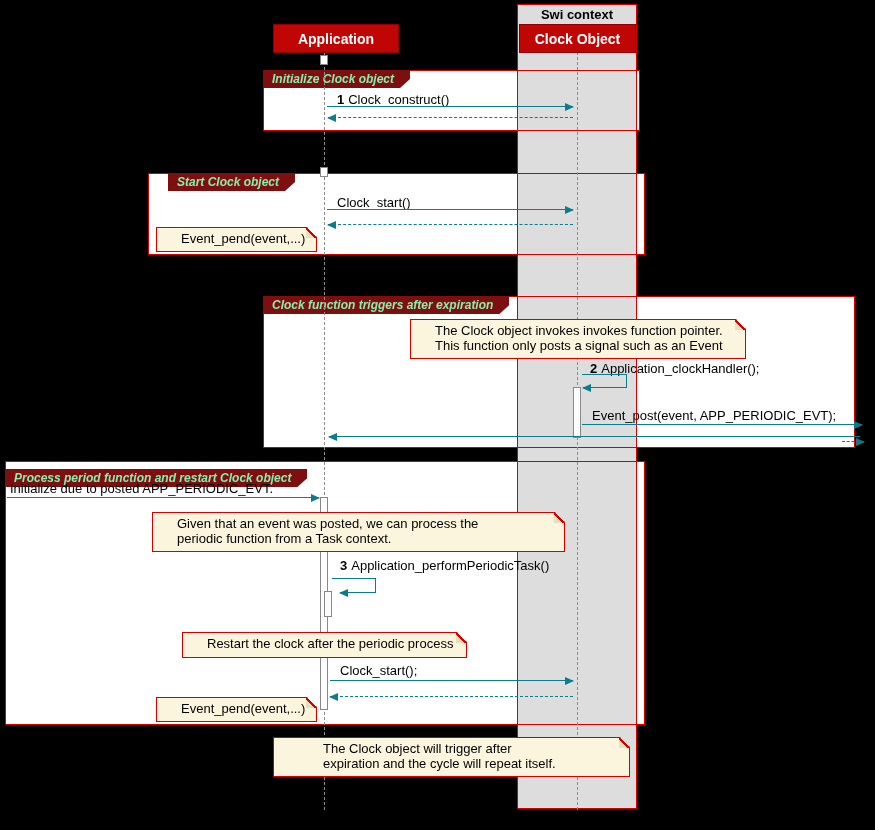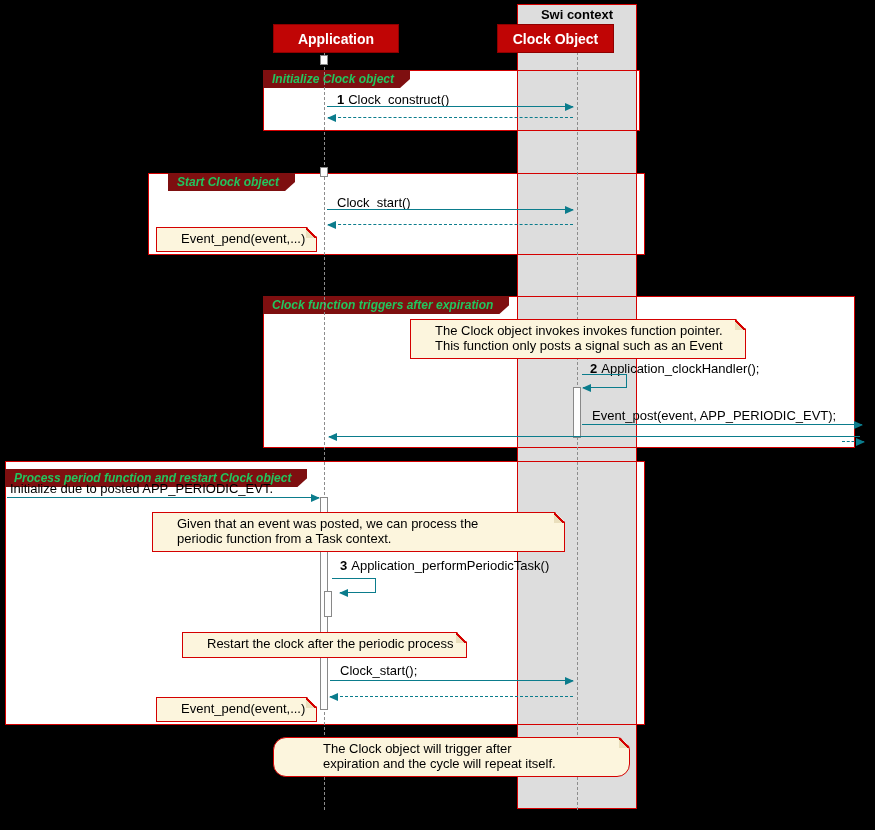--- a/index.html
+++ b/index.html
@@ -13,21 +13,21 @@
     --life:#8c8c8c;
   }
   html,body{margin:0;padding:0;background:var(--bg);}
   .canvas{position:relative;width:875px;height:830px;background:var(--bg);
           font-family:"Liberation Sans",sans-serif;overflow:hidden;}
   .frame-bg{position:absolute;background:#ffffff;}
   .swi-col{position:absolute;background:var(--swi);border:1px solid var(--red);box-sizing:border-box;}
   .swi-title{position:absolute;left:0;top:2px;width:100%;text-align:center;
              font-weight:bold;font-size:13px;color:#000;}
   .frame{position:absolute;border:1.5px solid var(--red);box-sizing:border-box;}
-  .frame-tab{position:absolute;height:18px;line-height:18px;background:var(--maroon);color:#22c55e;
+  .frame-tab{position:absolute;height:18px;line-height:18px;background:var(--maroon);color:#86efac;
              font-size:12px;font-weight:bold;font-style:italic;padding:0 16px 0 9px;
              clip-path:polygon(0 0,100% 0,100% 50%,calc(100% - 10px) 100%,0 100%);
              box-sizing:border-box;white-space:nowrap;}
   .lifeline{position:absolute;width:0;border-left:1px dashed var(--life);}
   .act{position:absolute;width:8px;background:#fdfdfd;border:1px solid #888;box-sizing:border-box;}
   .msg-label{position:absolute;font-size:13px;color:#000;white-space:nowrap;}
   .msg-label b{margin-right:4px;}
   .line{position:absolute;height:0;border-top:1px solid var(--teal);}
   .line.dashed{border-top-style:dashed;}
   .vline{position:absolute;width:0;border-left:1px solid var(--teal);}
@@ -160,25 +160,25 @@
   </div>
 
   <div class="note" style="left:182px;top:632px;width:285px;height:26px;">
     <span>Restart the clock after the periodic process</span>
   </div>
 
   <div class="note" style="left:156px;top:697px;width:161px;height:25px;">
     <span>Event_pend(event,...)</span>
   </div>
 
-  <div class="note" style="left:273px;top:737px;width:357px;height:40px;padding-left:49px;border-radius:13px;">
+  <div class="note" style="left:273px;top:737px;width:357px;height:40px;padding-left:49px;">
     <div>The Clock object will trigger after</div>
     <div>expiration and the cycle will repeat itself.</div>
   </div>
 
   <div class="participant" style="left:273px;top:24px;width:126px;height:29px;align-items:center;">
     <span>Application</span>
   </div>
-  <div class="participant" style="left:497px;top:24px;width:117px;height:29px;">
+  <div class="participant" style="left:519px;top:24px;width:117px;height:29px;">
     <span>Clock Object</span>
   </div>
 
 </div>
 
 </body></html>

